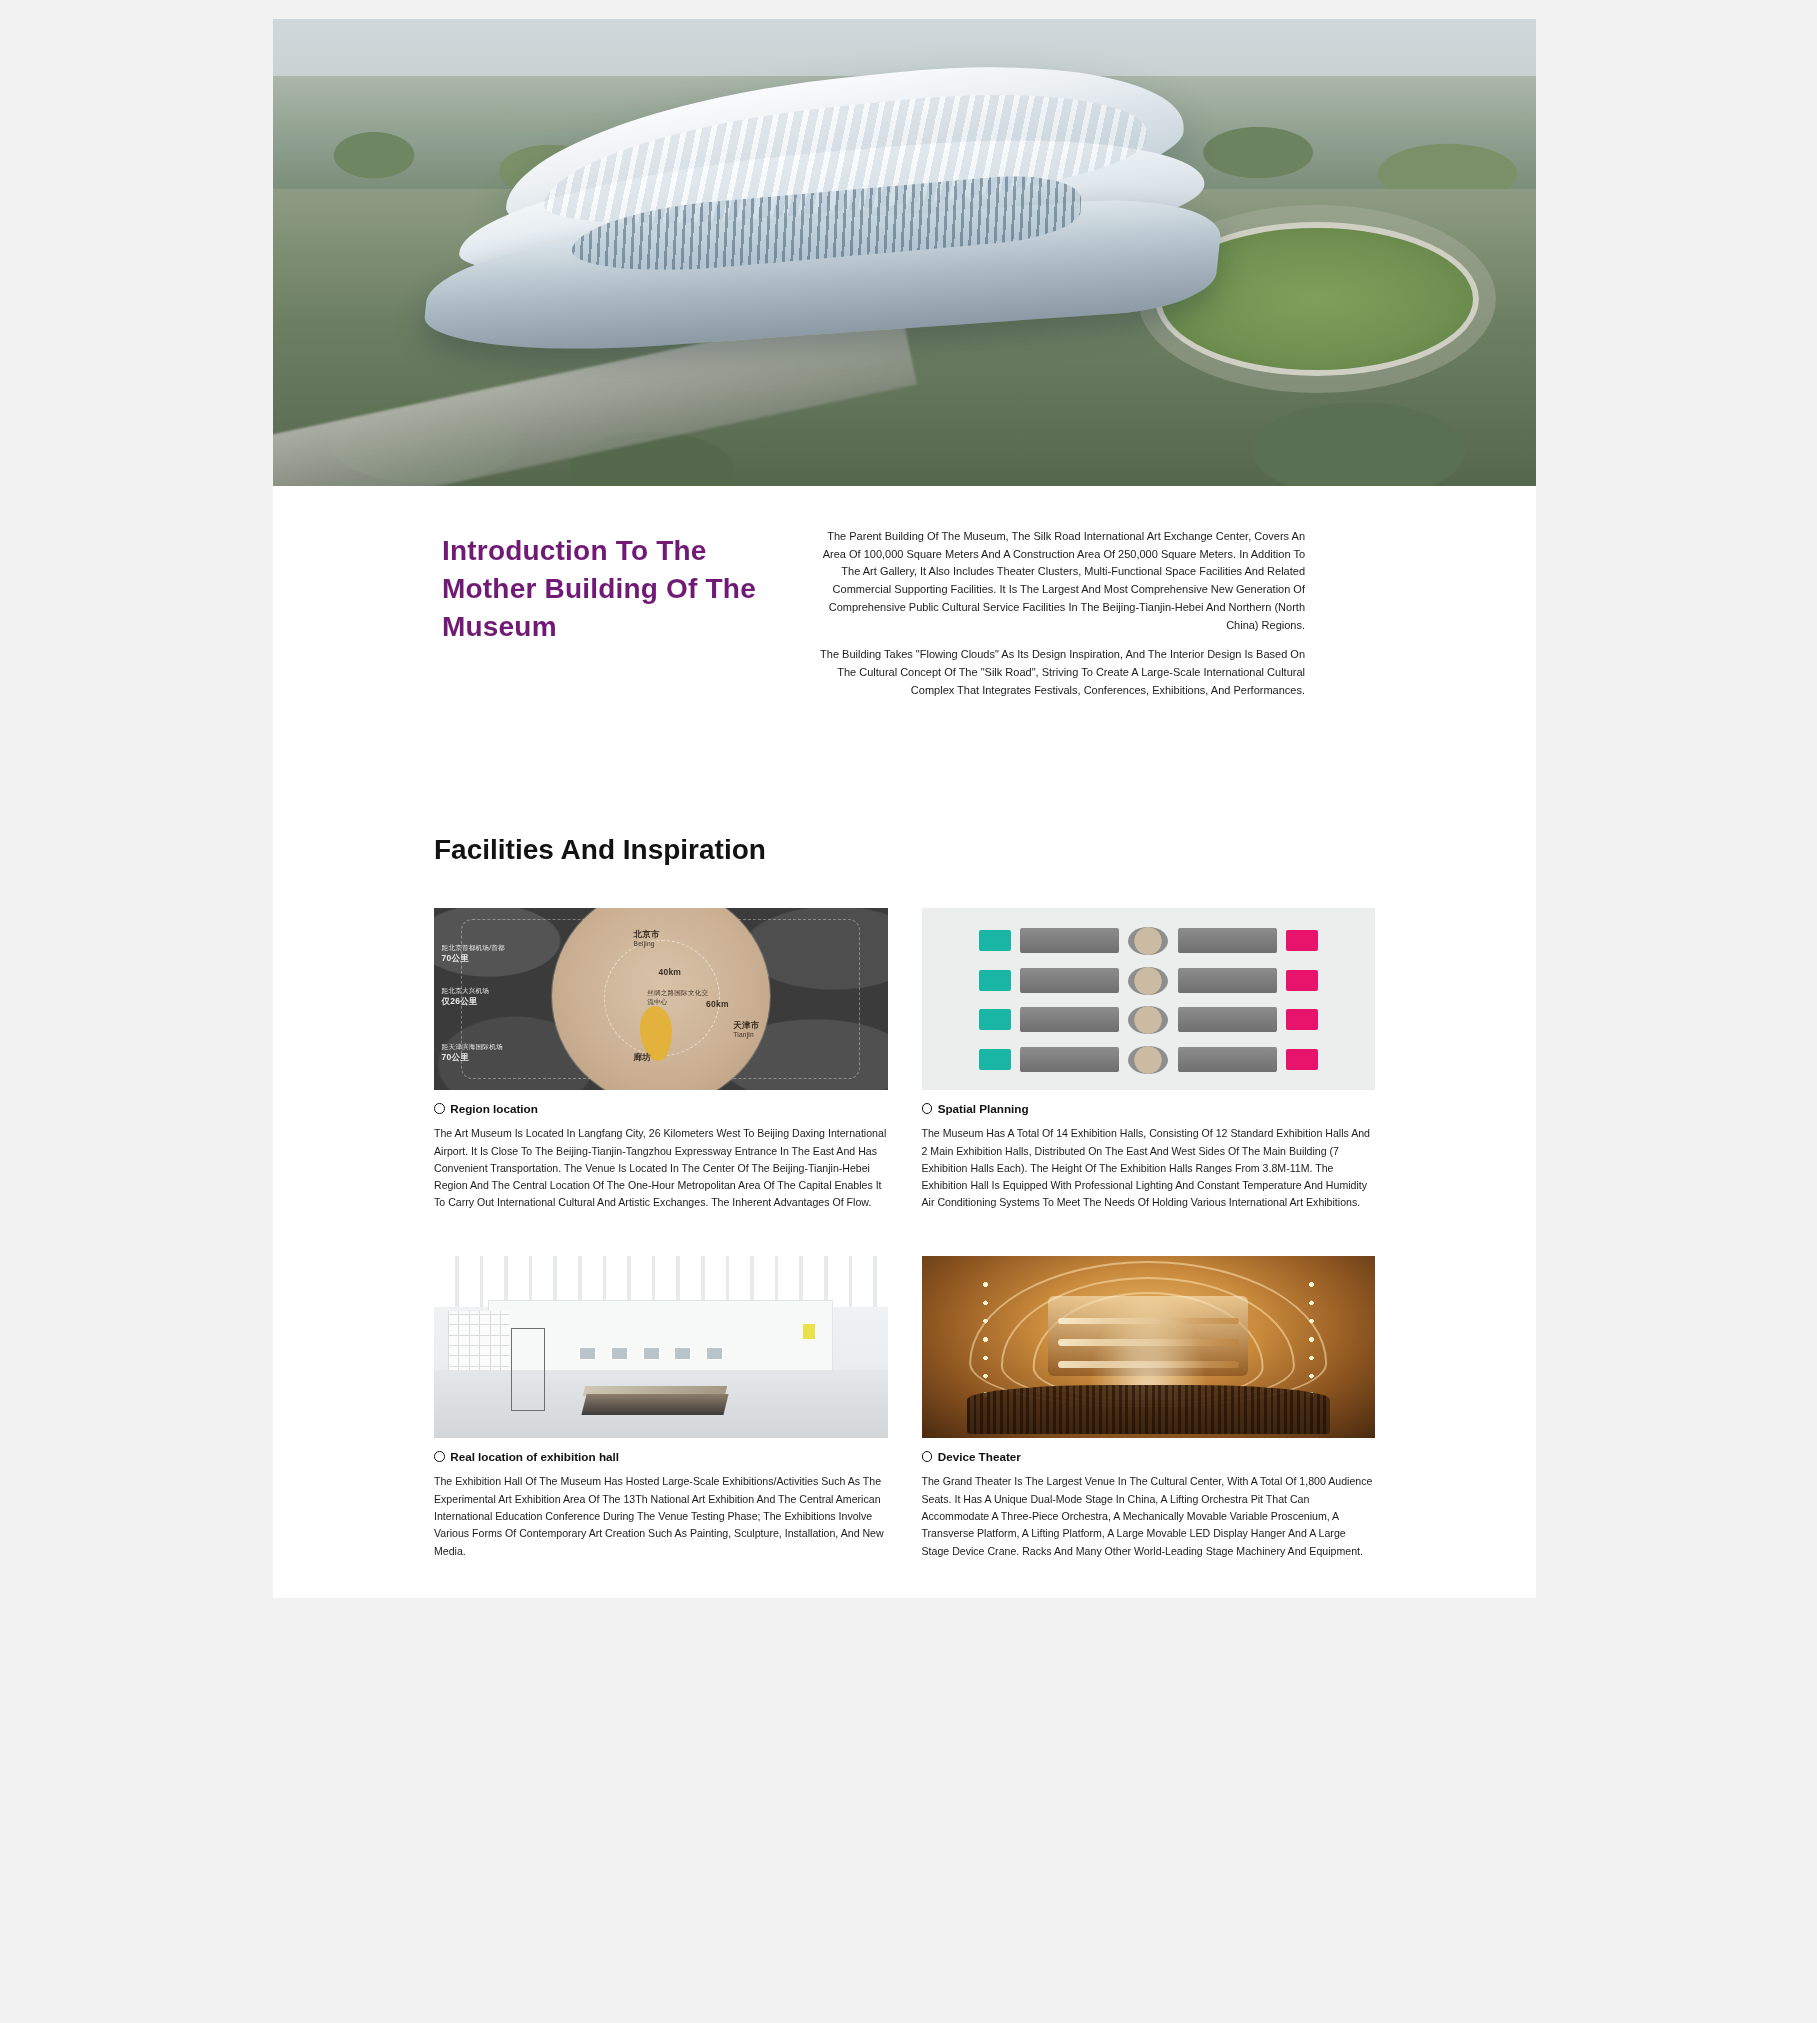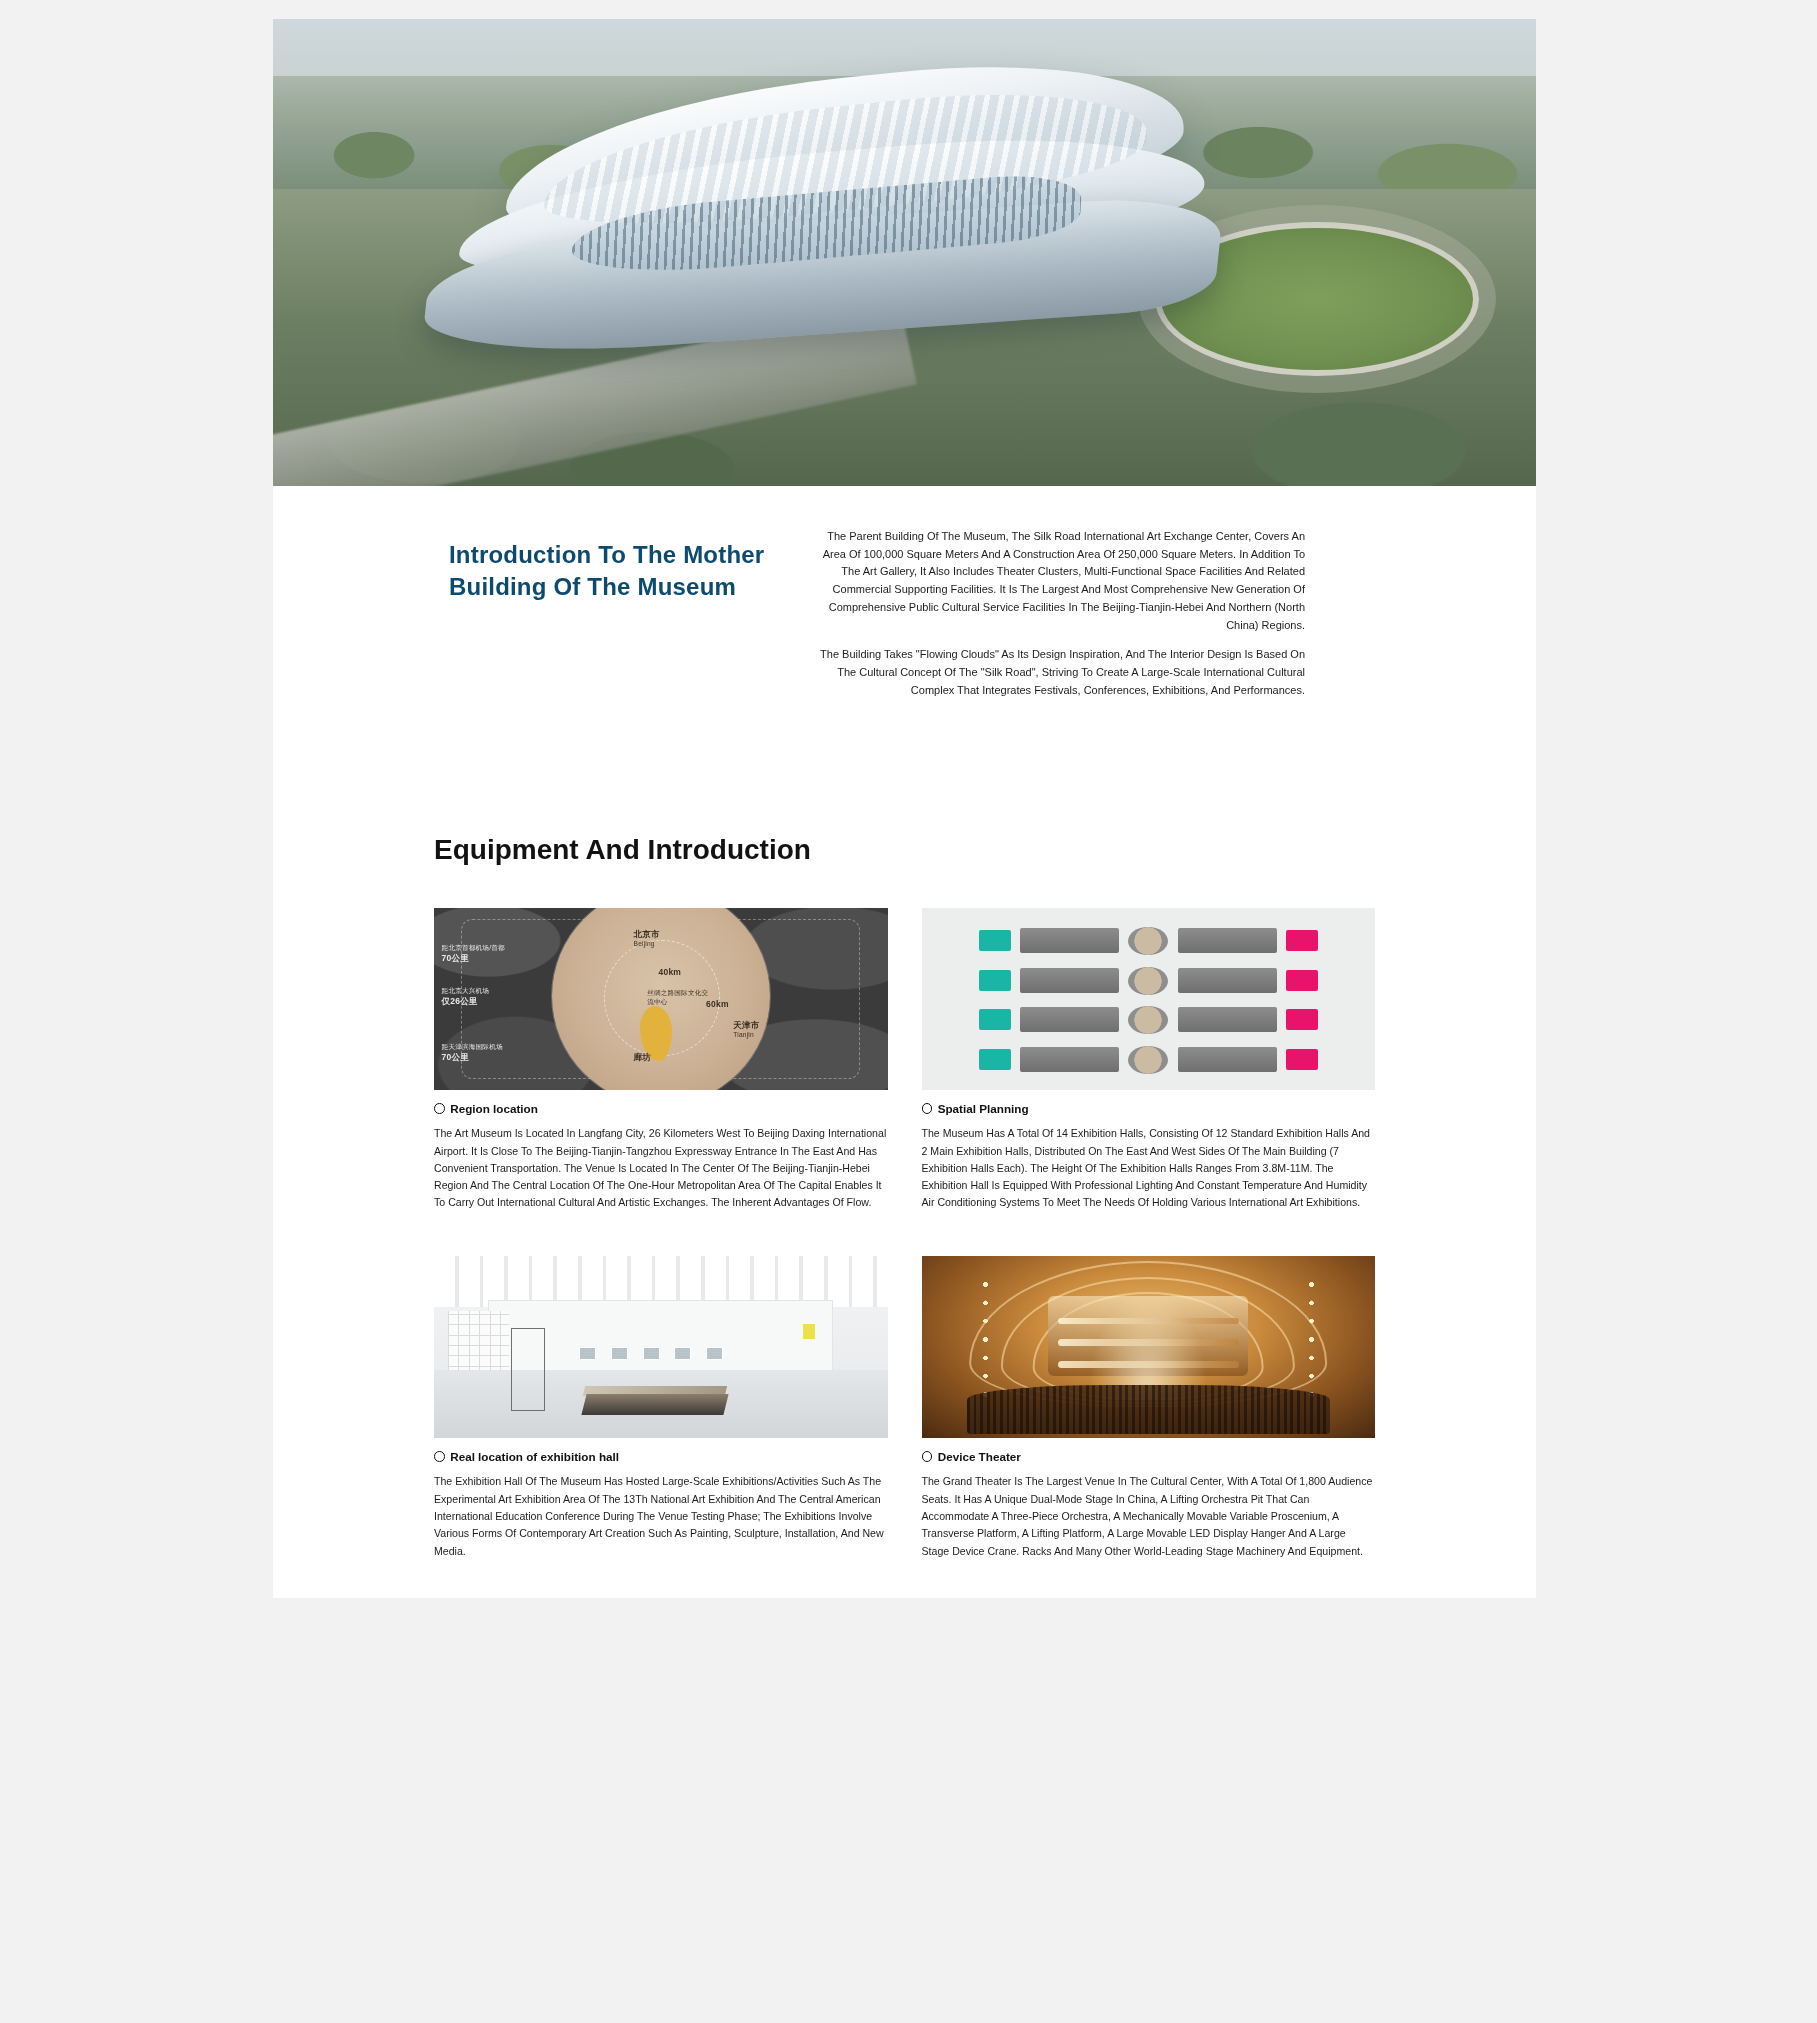--- a/index.html
+++ b/index.html
@@ -113,26 +113,26 @@
   
   .content { padding: 0 0 0 0; }
 
   .sec-intro {
     display: flex;
     padding: 38px 161px 0 161px;
     gap: 0;
   }
   .sec-intro .title-col { width: 379px; flex: none; }
   .h1 {
-    font-size: 24px;
+    font-size: 28px;
     line-height: 1.35;
     font-weight: bold;
-    color: #0c4a6e;
+    color: #701a75;
     letter-spacing: 0.2px;
-    margin: 15px;
+    margin: 8px;
   }
   .body-col { width: 492px; flex: none; padding-top: 3.8px; }
   .body-p {
     font-size: 11px;
     line-height: 1.62;
     color: #1c1c1c;
     margin: 0 0 11.4px 0;
     text-align: right;
   }
   .body-p:last-child { margin-bottom: 0; }
@@ -384,21 +384,21 @@
         <div class="title-col">
           <h1 class="h1">Introduction To The Mother Building Of The Museum</h1>
         </div>
         <div class="body-col">
           <p class="body-p">The Parent Building Of The Museum, The Silk Road International Art Exchange Center, Covers An Area Of 100,000 Square Meters And A Construction Area Of 250,000 Square Meters. In Addition To The Art Gallery, It Also Includes Theater Clusters, Multi-Functional Space Facilities And Related Commercial Supporting Facilities. It Is The Largest And Most Comprehensive New Generation Of Comprehensive Public Cultural Service Facilities In The Beijing-Tianjin-Hebei And Northern (North China) Regions.</p>
           <p class="body-p">The Building Takes "Flowing Clouds" As Its Design Inspiration, And The Interior Design Is Based On The Cultural Concept Of The "Silk Road", Striving To Create A Large-Scale International Cultural Complex That Integrates Festivals, Conferences, Exhibitions, And Performances.</p>
         </div>
       </div>
 
       <div class="sec-fac-title">
-        <h2 class="h2">Equipment And Introduction</h2>
+        <h2 class="h2">Facilities And Inspiration</h2>
       </div>
 
       <div class="grid">
 
         <div class="card">
           <div class="card-img">
             <div class="map-illu">
               <div class="land"></div>
               <div class="dash-big"></div>
               <div class="circle"></div>

